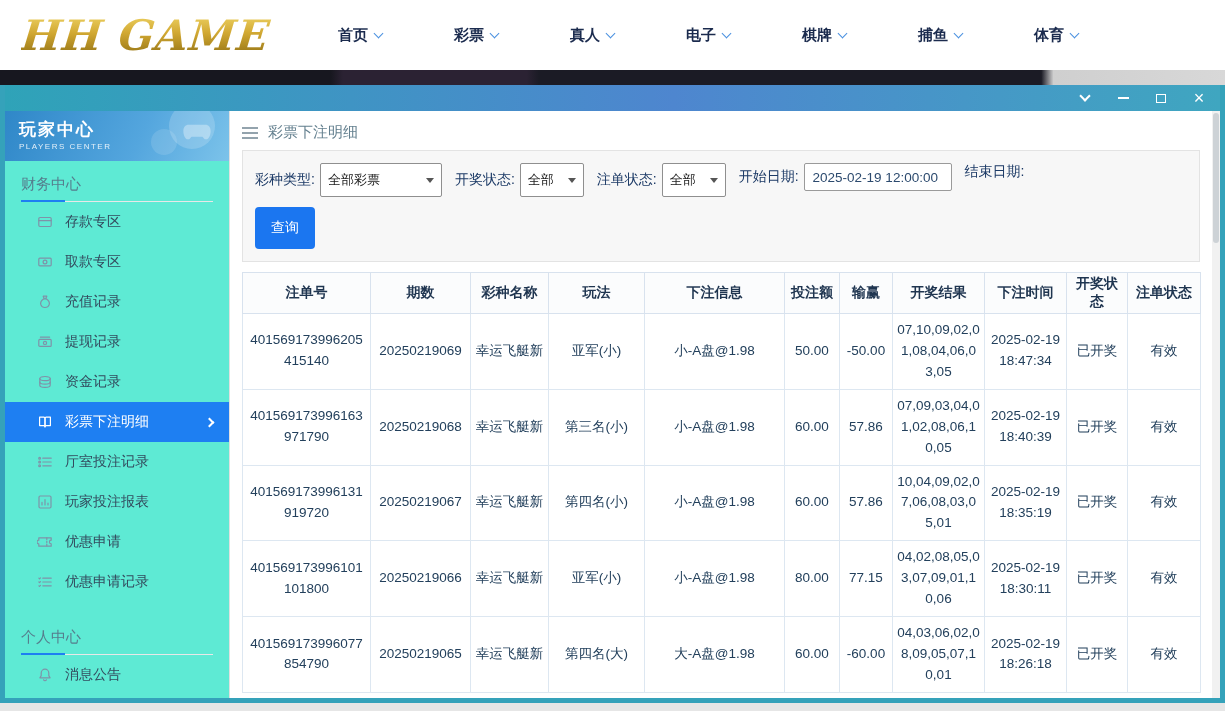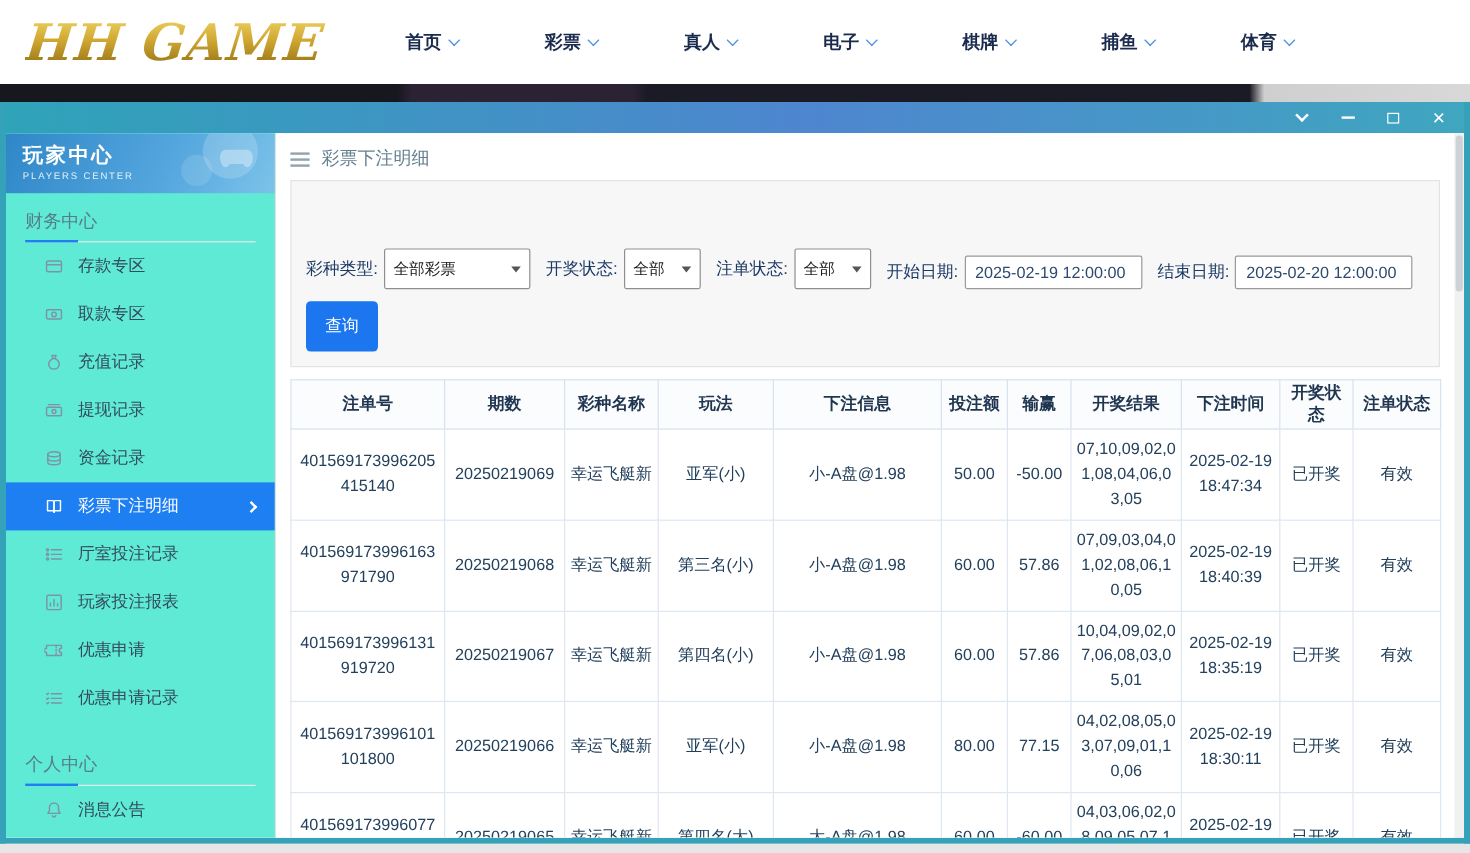--- a/index.html
+++ b/index.html
@@ -64,21 +64,21 @@
 
   
   .main { flex:1; padding:0 12px; background:#fff; overflow:hidden; }
   .page-header { margin:12px 0 8px; display:flex; align-items:center; gap:10px;
                  color:#64808f; font-size:15px; }
   .burger-wrap { width:16px; height:12px; display:flex; align-items:center; cursor:pointer; }
   .burger { display:inline-block; width:16px; height:2px; background:#93a3ad;
             box-shadow:0 -5px 0 #93a3ad, 0 5px 0 #93a3ad; }
 
   .filter-panel { background:#f7f7f7; border:1px solid #e3e3e3; padding:12px; }
-  .filter-row { display:flex; align-items:flex-end;margin-top:44px; }
+  .filter-row { display:flex; align-items:flex-start; }
   .f-label { font-size:14px; color:#1c3a66; margin-right:5px; white-space:nowrap; }
   .f-group { display:flex; align-items:center; margin-right:13px; }
   .select-box { height:27px; background:#fff; border:1px solid #8f8f8f; border-radius:2px;
                 display:inline-flex; align-items:center; justify-content:space-between;
                 padding:16px 7px; font-size:13px; color:#1a1a1a; cursor:pointer; }
   .sel-wide { width:122px; } .sel-narrow { width:64px; }
   .caret { width:0; height:0; border-left:4px solid transparent; border-right:4px solid transparent;
            border-top:5px solid #555; margin-left:8px; }
   .date-input { width:148px; height:28px; border:1px solid #9a9a9a; border-radius:2px;
                 padding:0 8px; font-size:13.5px; color:#2c4a6e; font-family:inherit; background:#fff; }
@@ -306,21 +306,20 @@
               <span>全部</span>
               <span class="caret"></span>
             </span>
           </div>
           <div class="f-group">
             <span class="f-label">开始日期:</span>
             <input class="date-input" value="2025-02-19 12:00:00" style="">
           </div>
           <div class="f-group">
             <span class="f-label">结束日期:</span>
-            <input class="date-input" value="2025-02-20 12:00:00" style="">
           </div>
         </div>
         <button class="query-btn">查询</button>
       </div>
 
       <table class="bet-table">
         <colgroup>
           <col style="width:128px">
             <col style="width:100px">
             <col style="width:78px">

